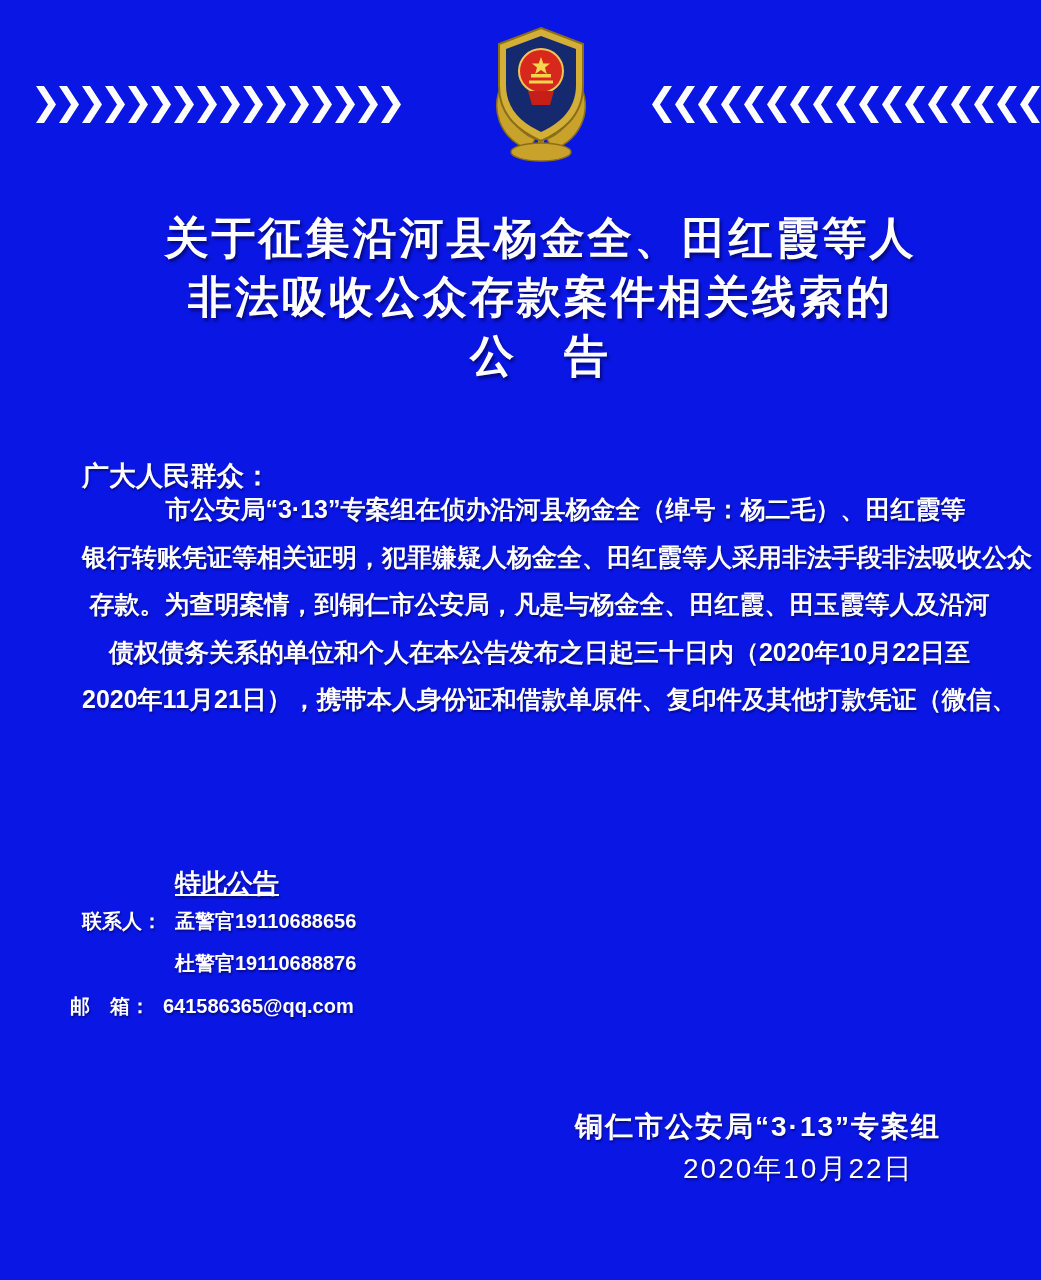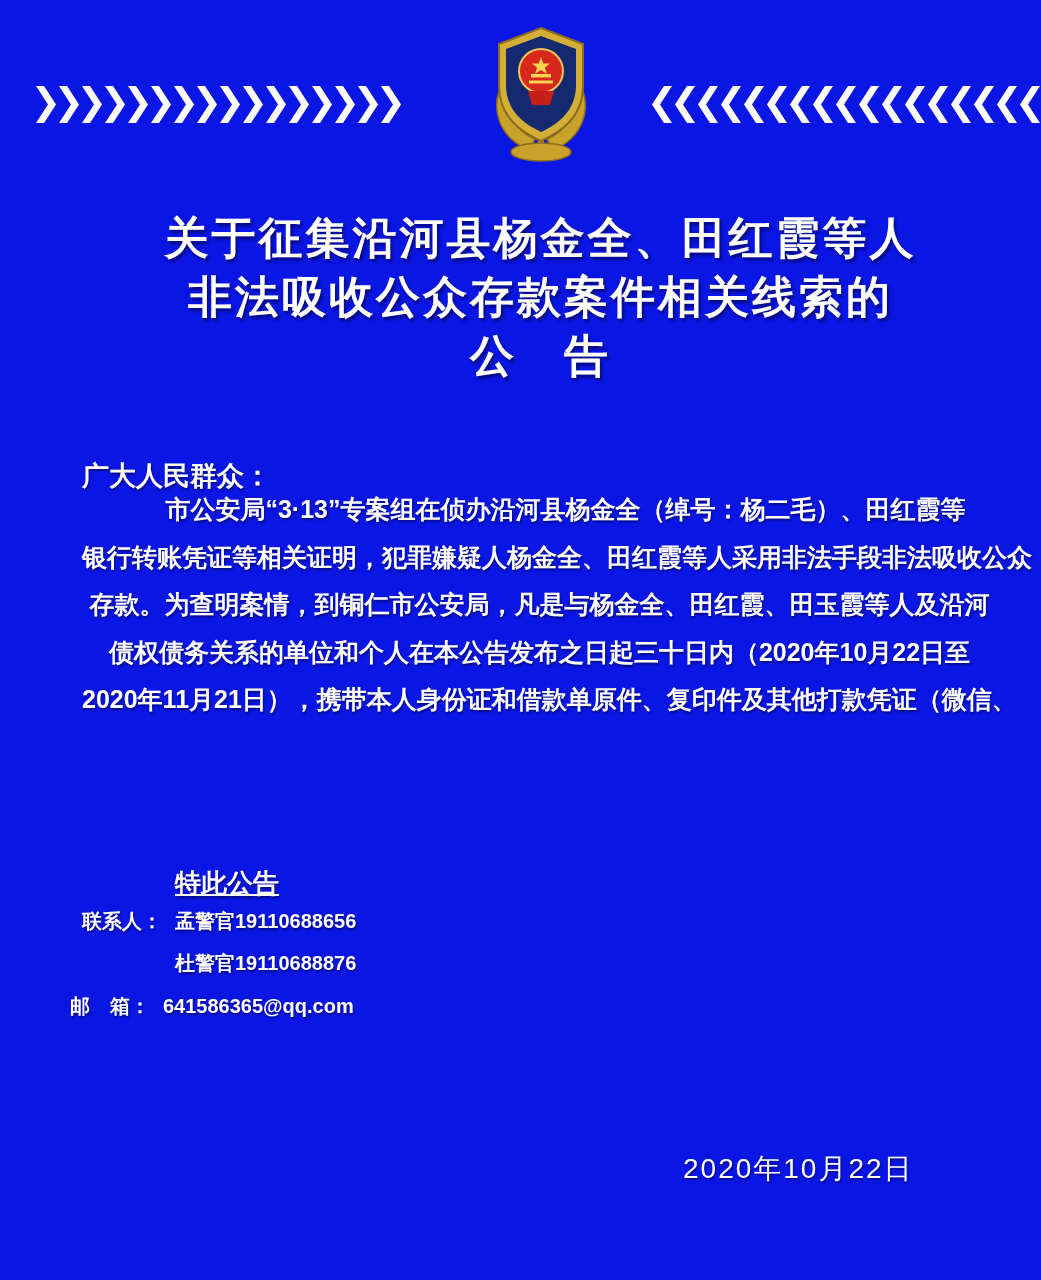--- a/index.html
+++ b/index.html
@@ -155,15 +155,16 @@
   <div class="contact-row row-contact1">
     <span class="contact-label">联系人：</span><span>孟警官19110688656</span>
   </div>
   <div class="contact-row row-contact2">
     <span>杜警官19110688876</span>
   </div>
   <div class="contact-row row-email">
     <span class="contact-label">邮　箱：</span><span>641586365@qq.com</span>
   </div>
 
+  <div class="sig-org">铜仁市公安局“3·13”专案组</div>
   <div class="sig-date">2020年10月22日</div>
 
 </div>
 
 </body></html>

